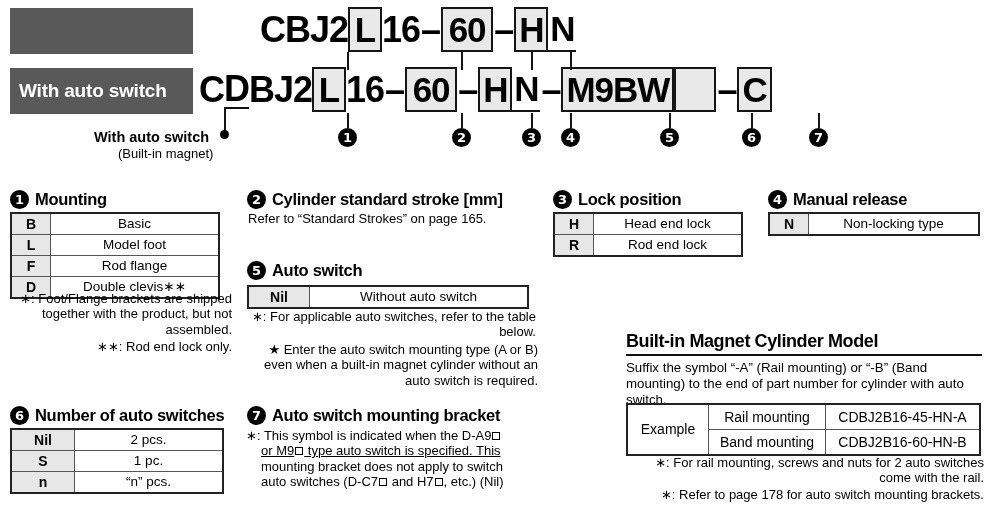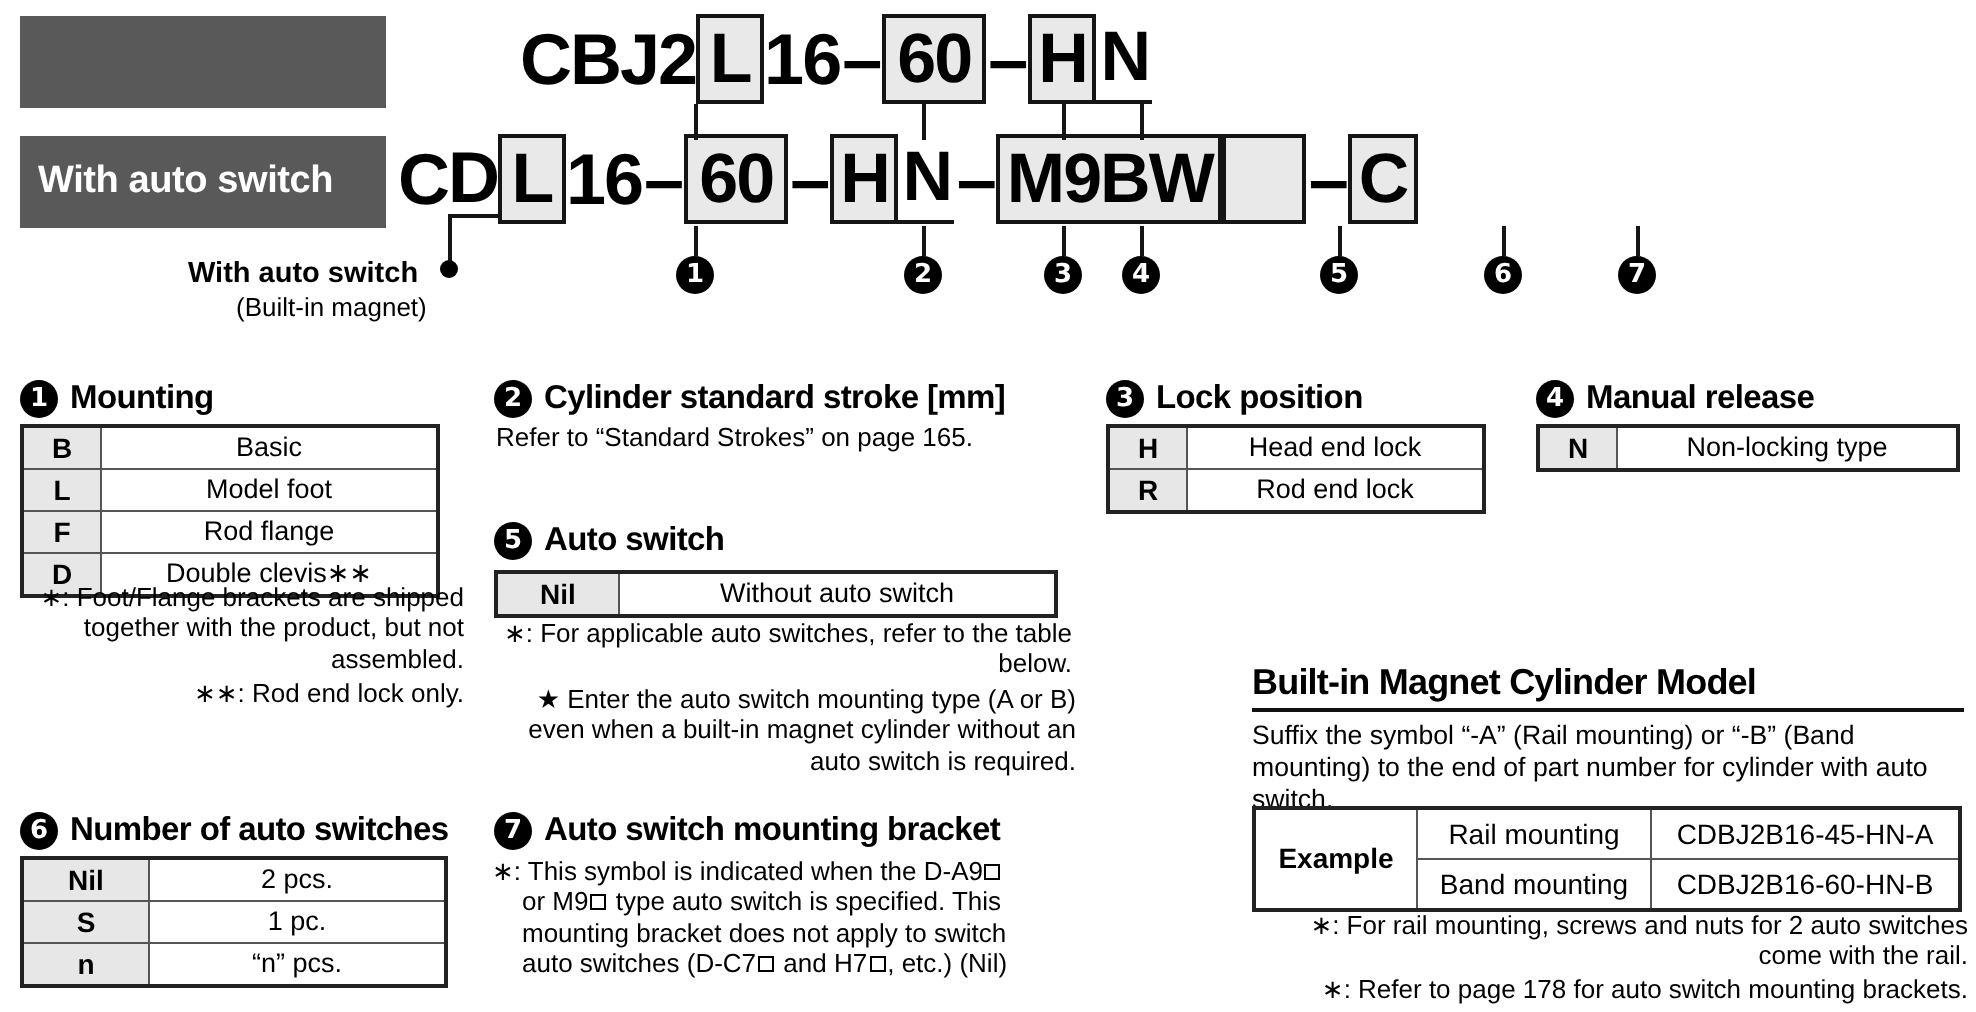--- a/index.html
+++ b/index.html
@@ -240,20 +240,21 @@
   <span class="pn-dash">–</span>
   <span class="pn-box wide">60</span>
   <span class="pn-dash">–</span>
   <span class="pn-box">H</span>
   <span class="pn-plain pn-underline">N</span>
 </div>
 
 <div class="pn-row" style="left:199px; top:67px;">
   <span class="pn-text">C</span>
   <span class="pn-text pn-underline">D</span>
+  <span class="pn-text">BJ2</span>
   <span class="pn-box">L</span>
   <span class="pn-text">16</span>
   <span class="pn-dash">–</span>
   <span class="pn-box wide">60</span>
   <span class="pn-dash">–</span>
   <span class="pn-box">H</span>
   <span class="pn-plain pn-underline">N</span>
   <span class="pn-dash">–</span>
   <span class="pn-box m9">M9BW</span>
   <span class="pn-box empty"></span>
@@ -367,21 +368,21 @@
 </div>
 
 <div class="sec-head" style="left:247px; top:406px;">
   <span class="sec-badge">7</span>
   <span class="sec-title">Auto switch mounting bracket</span>
 </div>
 <div class="note" style="left:246px; top:428px; width:294px;">
   <div>
     <span>∗: This symbol is indicated when the D-A9</span><span class="sqbox"></span>
   </div>
-  <div style="padding-left:15px;">
+  <div style="padding-left:15px;text-decoration:underline;">
     <span>or M9</span><span class="sqbox"></span><span> type auto switch is specified. This</span>
   </div>
   <div style="padding-left:15px;">
     <span>mounting bracket does not apply to switch</span>
   </div>
   <div style="padding-left:15px;">
     <span>auto switches (D-C7</span><span class="sqbox"></span><span> and H7</span><span class="sqbox"></span><span>, etc.) (Nil)</span>
   </div>
 </div>
 
@@ -415,21 +416,21 @@
 </tbody>
   </table>
 
 <div class="bm-title" style="left:626px; top:331px;">Built-in Magnet Cylinder Model</div>
 <div class="bm-rule" style="left:626px; top:354px; width:356px;"></div>
 <div class="bm-text" style="left:626px; top:360px; width:360px;">Suffix the symbol “-A” (Rail mounting) or “-B” (Band mounting) to the end of part number for cylinder with auto switch.</div>
 
 <table class="exmp" style="left:626px; top:403px; width:355px;">
   <tbody>
       <tr>
-    <td rowspan="2" style="width:68px;font-weight:bold;">Example</td>
+    <td rowspan="2" style="width:68px;">Example</td>
     <td style="width:104px;">Rail mounting</td>
     <td>CDBJ2B16-45-HN-A</td>
   </tr>
   <tr>
     <td>Band mounting</td>
     <td>CDBJ2B16-60-HN-B</td>
   </tr>
 </tbody>
   </table>
 

